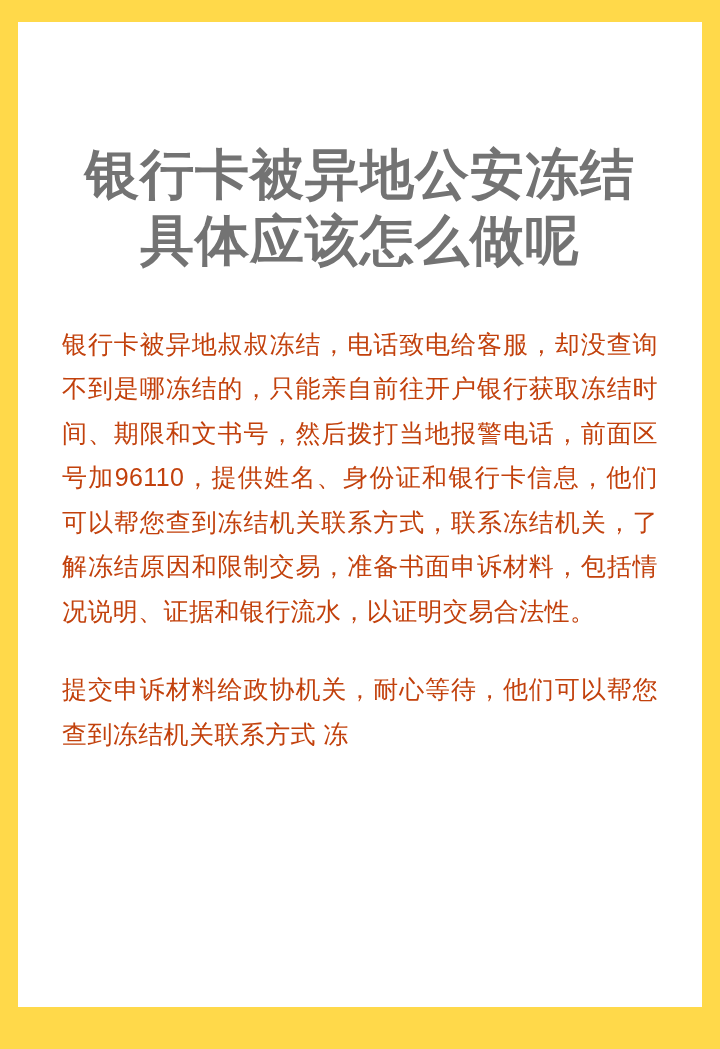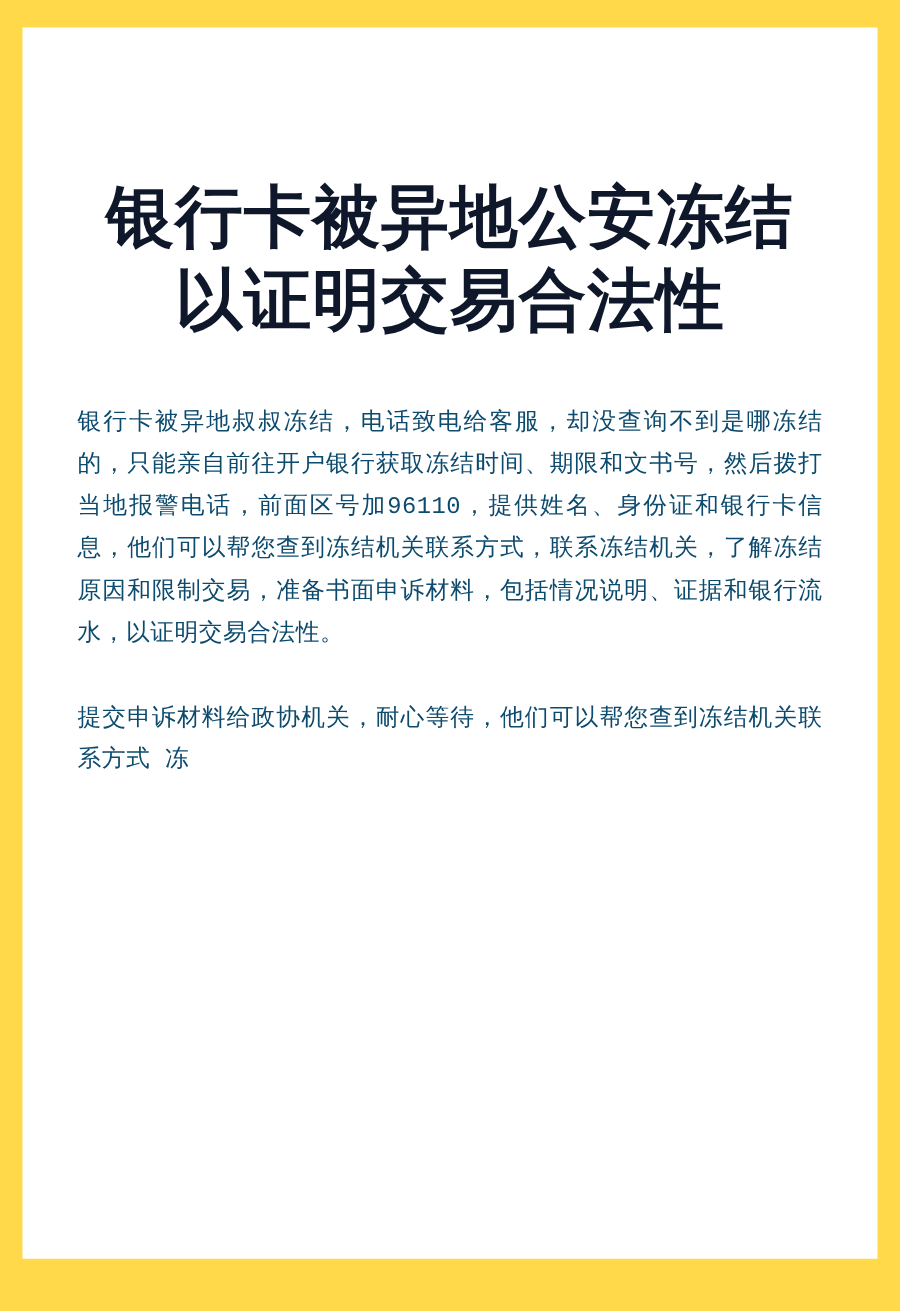--- a/index.html
+++ b/index.html
@@ -28,51 +28,50 @@
     box-sizing: border-box;
     padding: 120px 44px 40px 44px;
     display: flex;
     flex-direction: column;
   }
   .title-block {
     text-align: center;
     margin-bottom: 48px;
   }
   .title-line {
-    color: #0f172a;
+    color: #737373;
     font-weight: bold;
     font-size: 54px;
     line-height: 1.22;
     letter-spacing: 1px;
     white-space: nowrap;
   }
   .body-block {
-    color: #0c4a6e;
-    font-size: 19px;
+    color: #c2410c;
+    font-size: 25px;
     line-height: 1.78;
     letter-spacing: 0.4px;
     text-align: justify;
-    font-family: Liberation Mono, monospace;
   }
   .paragraph {
     margin: 0 0 34px 0;
   }
   .paragraph:last-child {
     margin-bottom: 0;
   }
 </style>
 </head>
 <body>
 
 <div class="poster">
   <div class="card">
 
     <div class="title-block">
       <div class="title-line">银行卡被异地公安冻结</div>
-      <div class="title-line">以证明交易合法性</div>
+      <div class="title-line">具体应该怎么做呢</div>
     </div>
 
     <div class="body-block">
       <p class="paragraph">银行卡被异地叔叔冻结，电话致电给客服，却没查询不到是哪冻结的，只能亲自前往开户银行获取冻结时间、期限和文书号，然后拨打当地报警电话，前面区号加96110，提供姓名、身份证和银行卡信息，他们可以帮您查到冻结机关联系方式，联系冻结机关，了解冻结原因和限制交易，准备书面申诉材料，包括情况说明、证据和银行流水，以证明交易合法性。</p>
       <p class="paragraph">提交申诉材料给政协机关，耐心等待，他们可以帮您查到冻结机关联系方式
 冻</p>
     </div>
 
   </div>
 </div>

